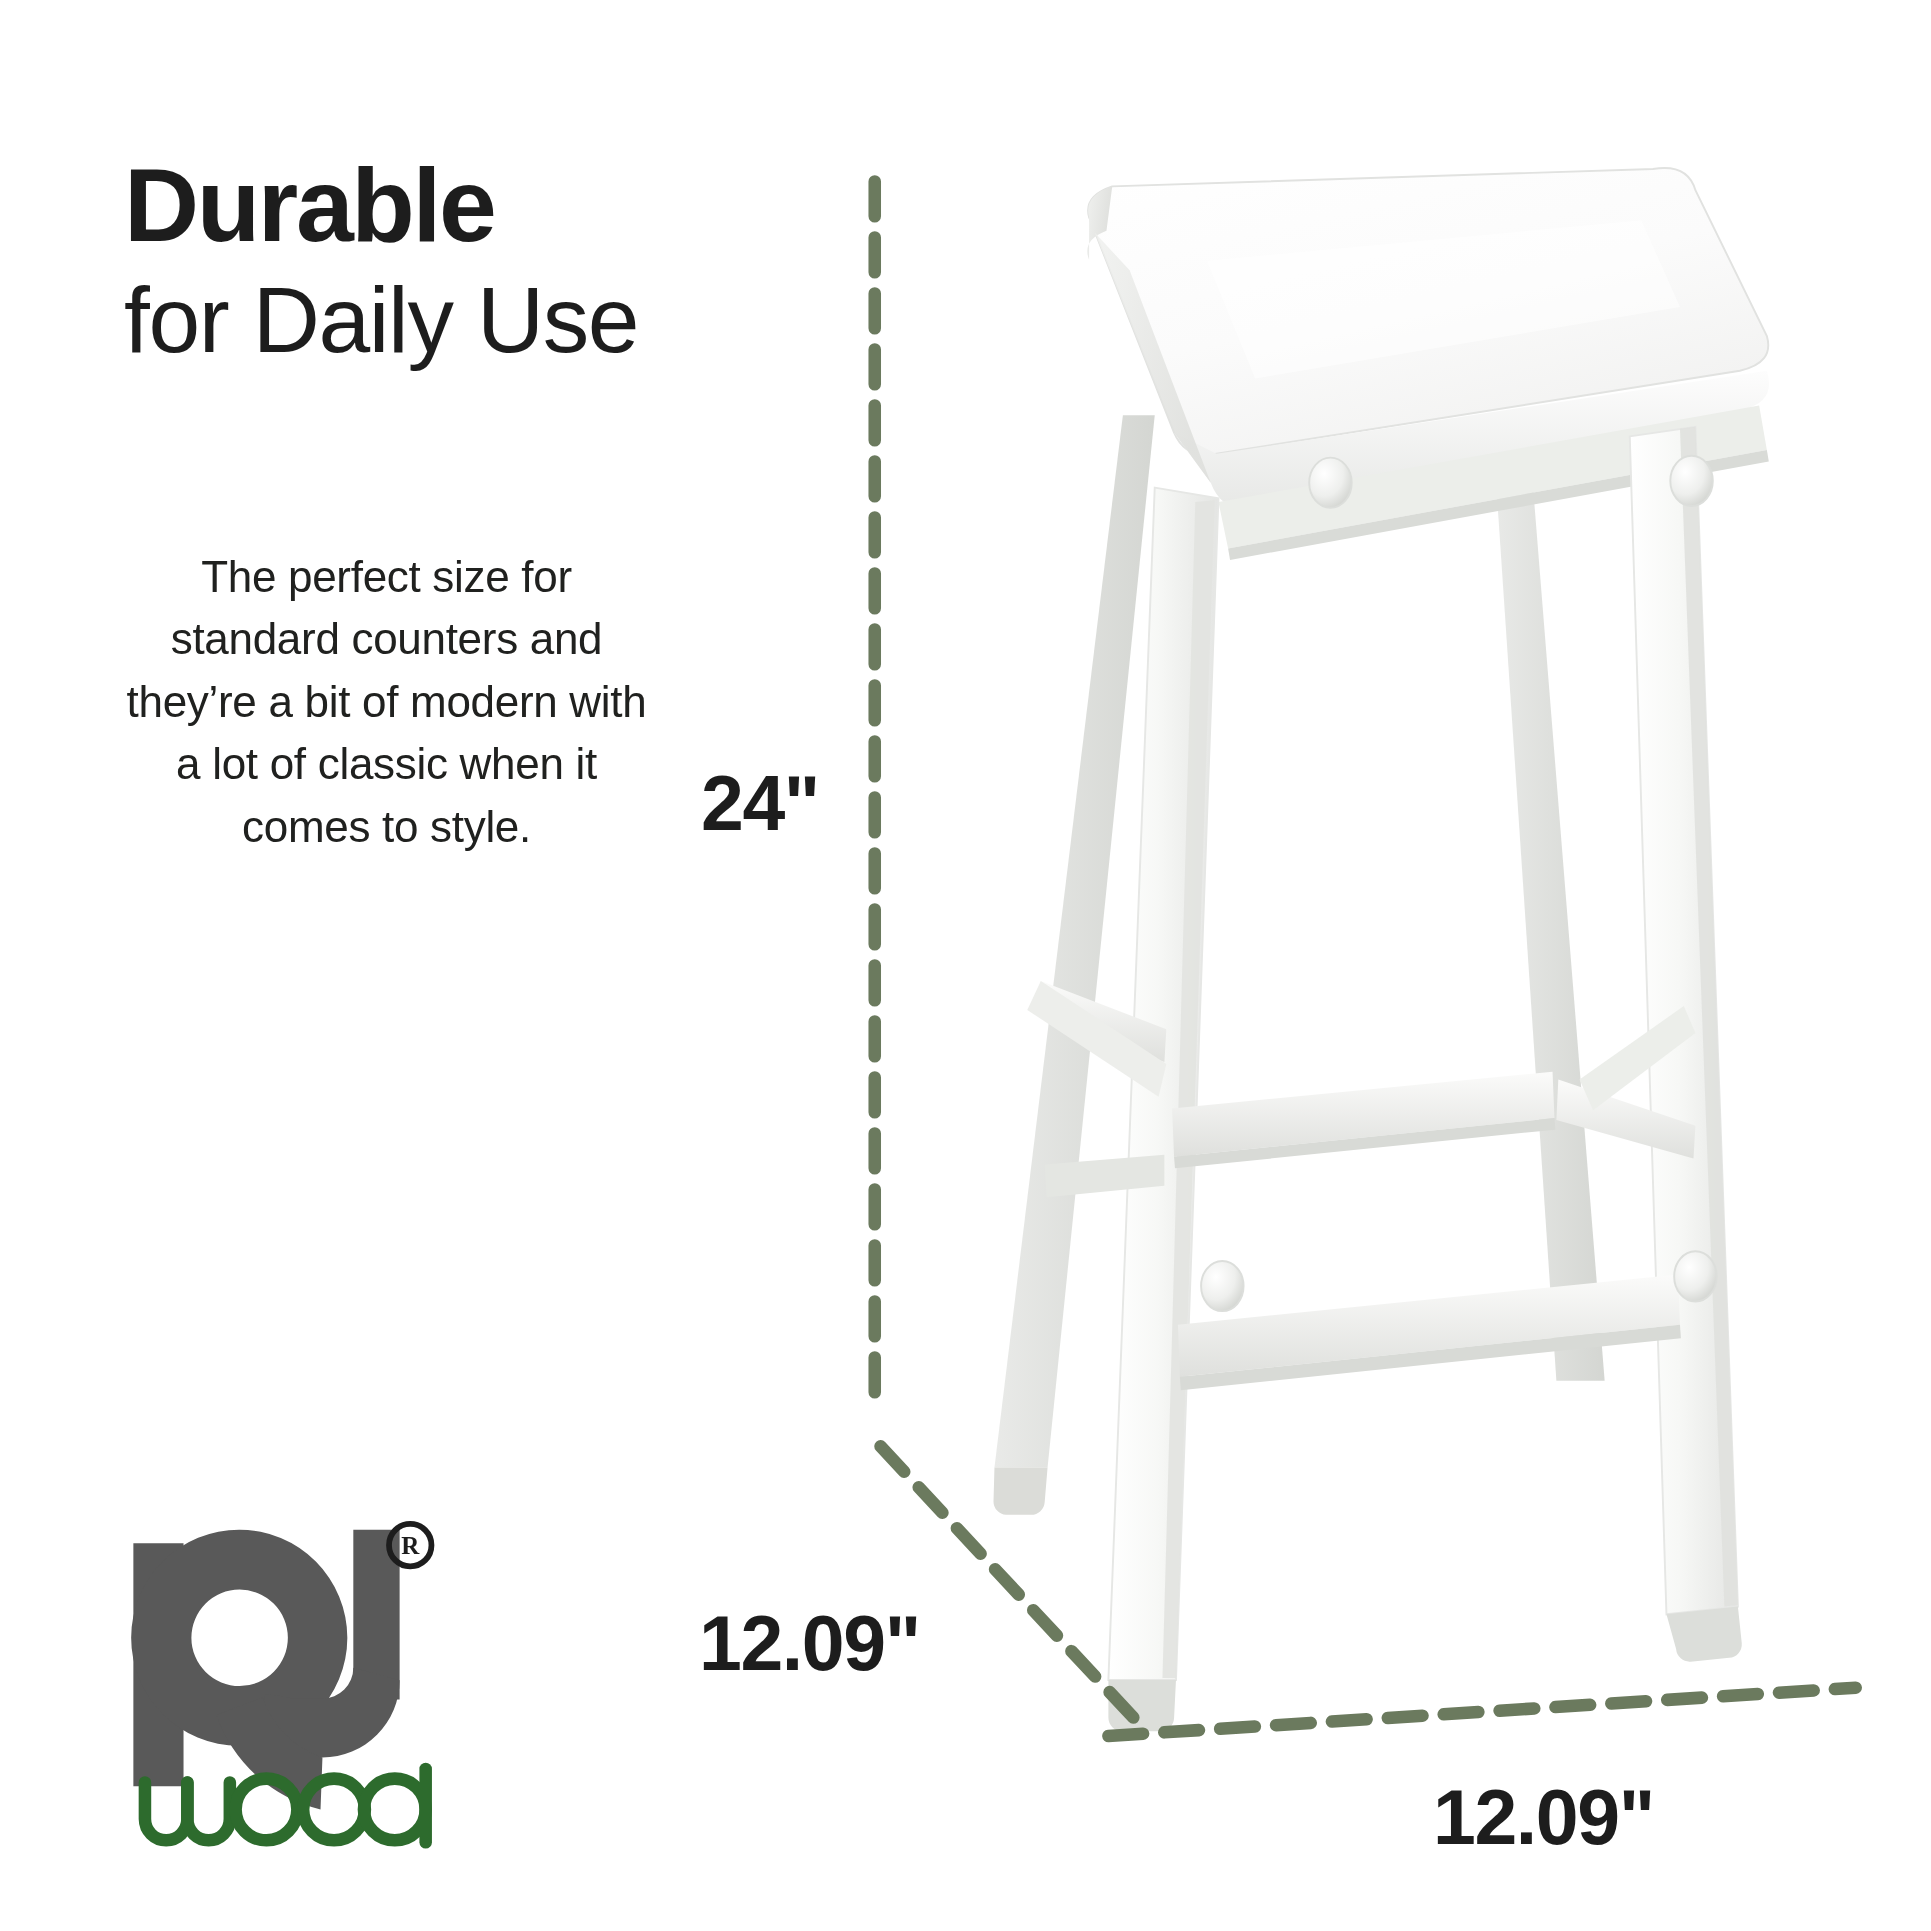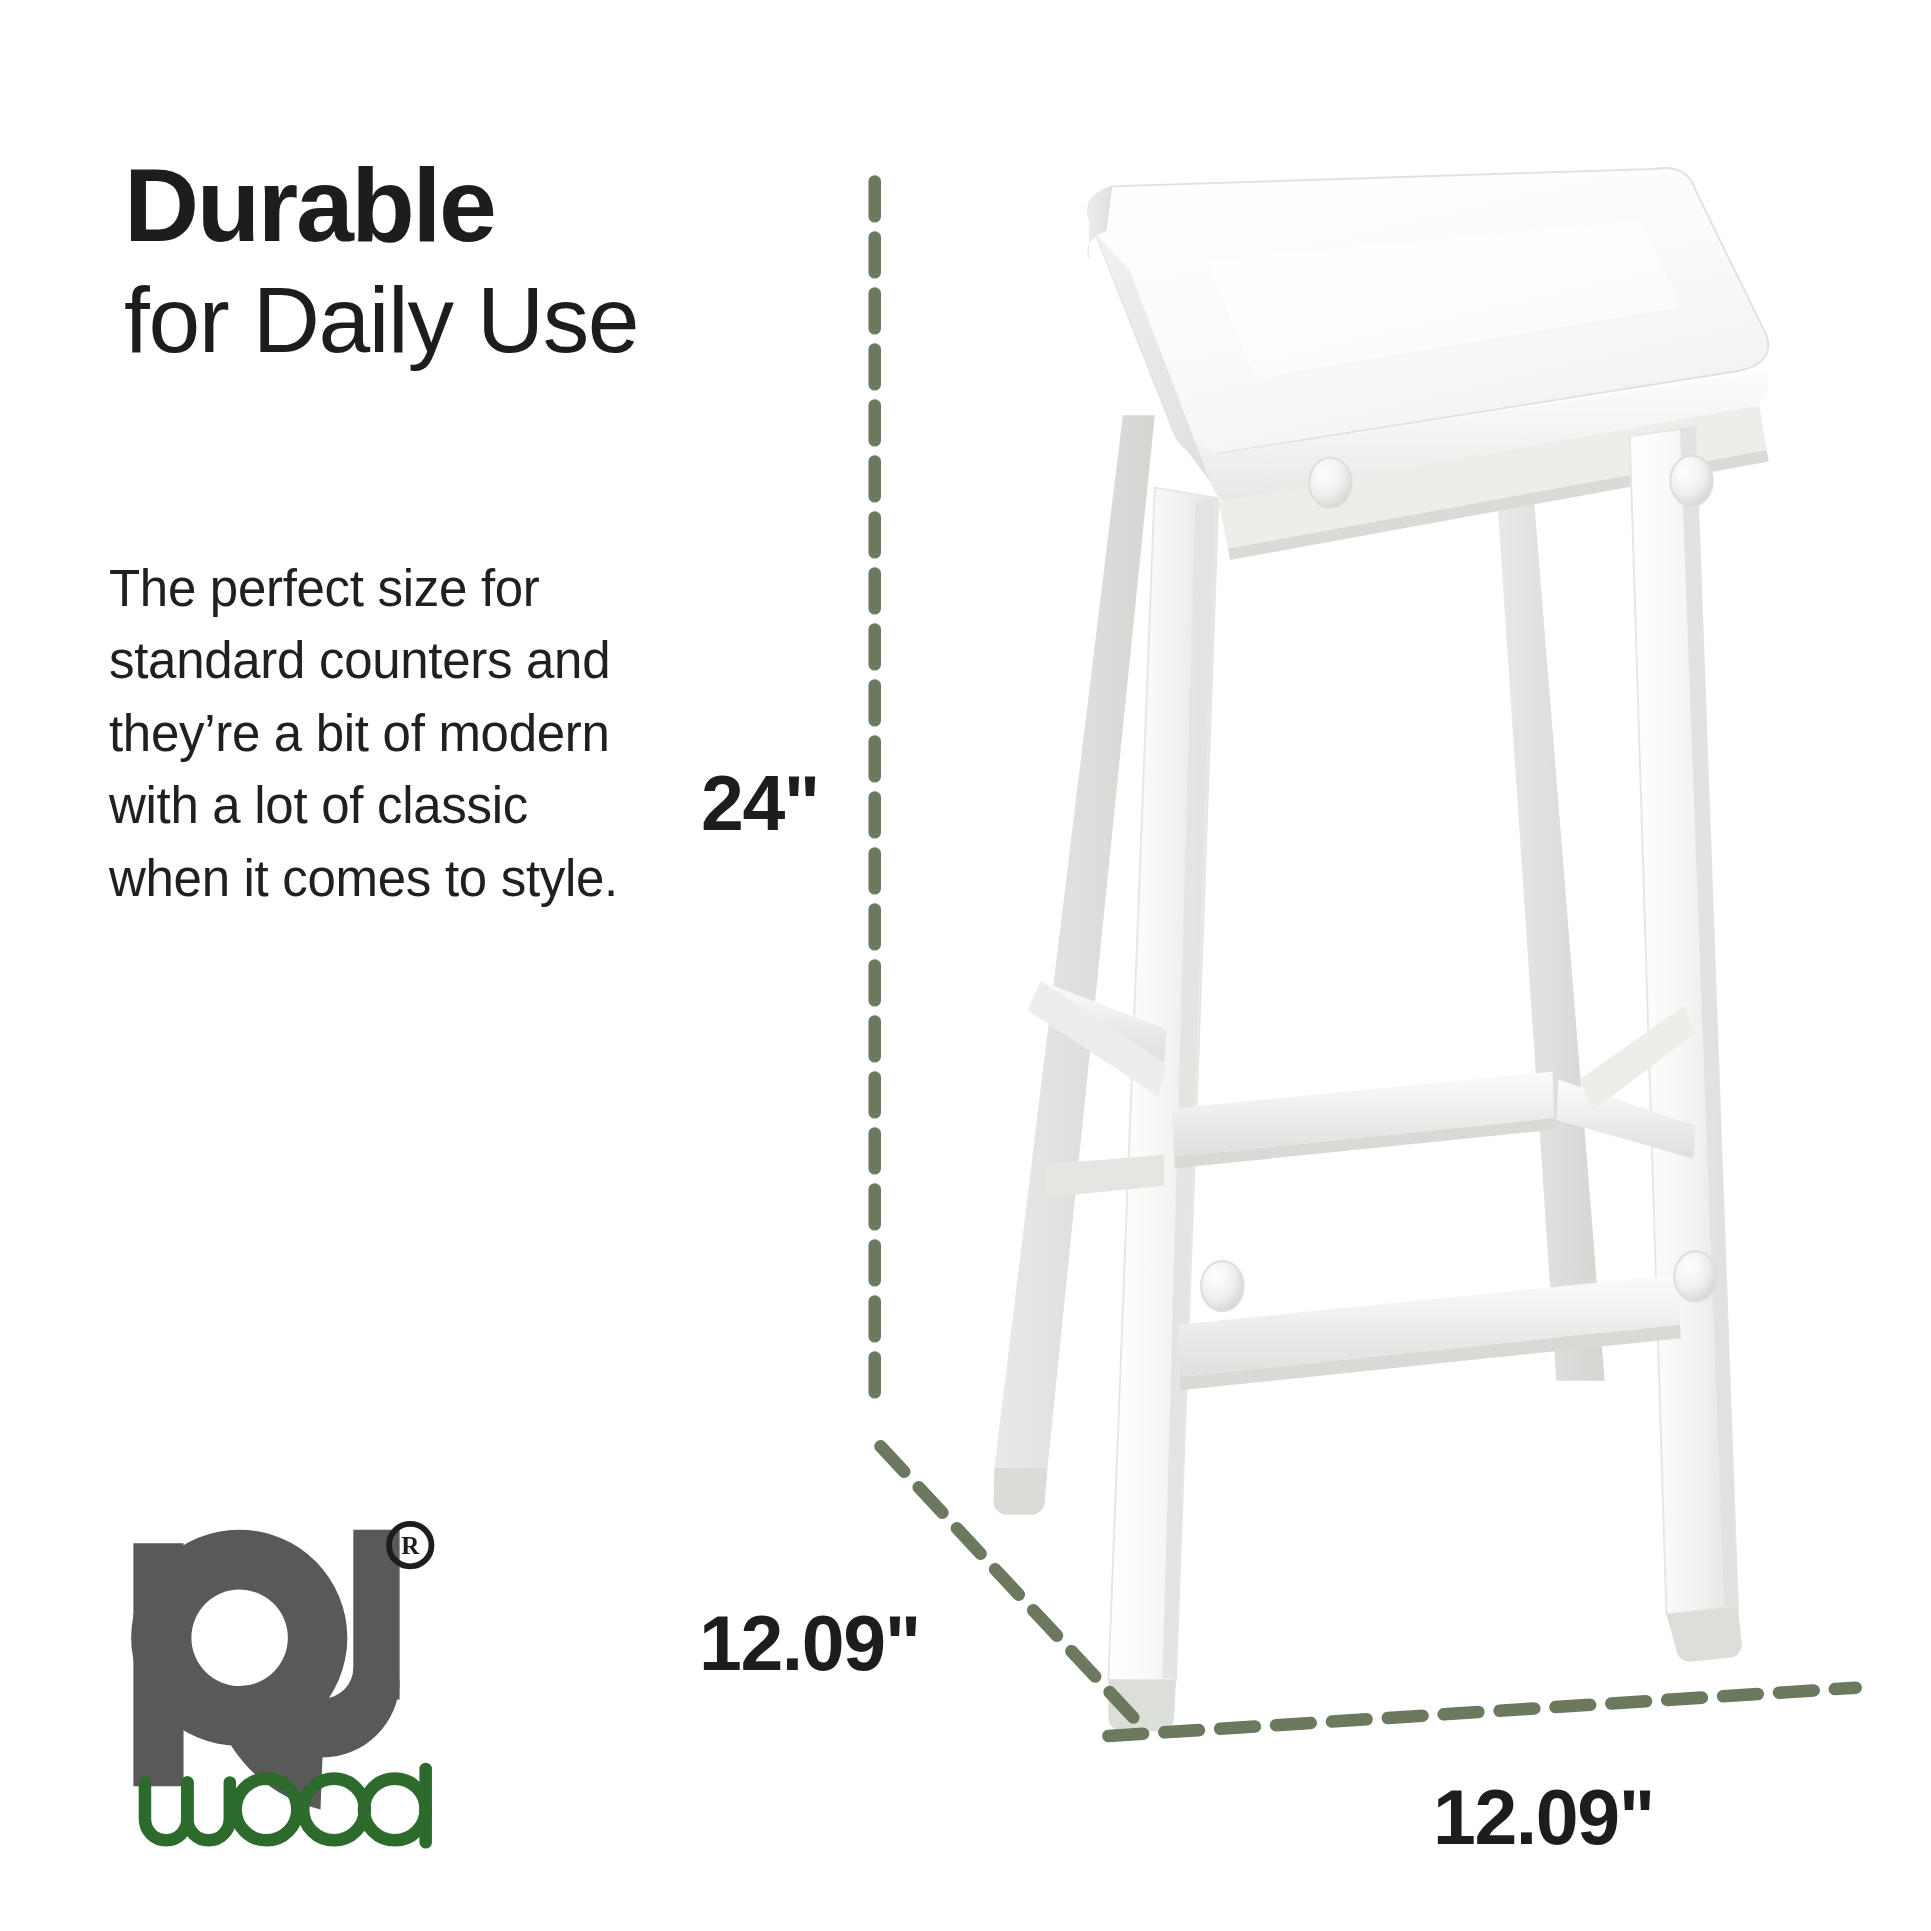--- a/index.html
+++ b/index.html
@@ -14,23 +14,24 @@
   .headline{position:absolute;left:124px;top:153px;width:734px;}
   .headline .line1{
     font-size:104px;font-weight:700;letter-spacing:-2.4px;
     color:#1d1d1d;line-height:1.0;display:block;
   }
   .headline .line2{
     font-size:93px;font-weight:300;letter-spacing:-1.4px;
     color:#1d1d1d;line-height:1.12;display:block;margin-top:11px;
   }
   .bodycopy{
-    position:absolute;left:109px;top:502px;width:521px;
-    font-size:51px;font-weight:300;line-height:1.42;color:#20211f;
+    position:absolute;left:126px;top:502px;width:521px;
+    font-size:44px;font-weight:300;line-height:1.42;color:#20211f;
     letter-spacing:-0.3px;
+    text-align:center;
   }
 
   
   .logo{position:absolute;left:116px;top:1516px;width:328px;height:367px;}
   .logo svg{display:block;width:100%;height:100%;}
 
   
   .dim-label{
     position:absolute;font-weight:700;color:#1d1d1d;
     letter-spacing:-1.4px;white-space:nowrap;

